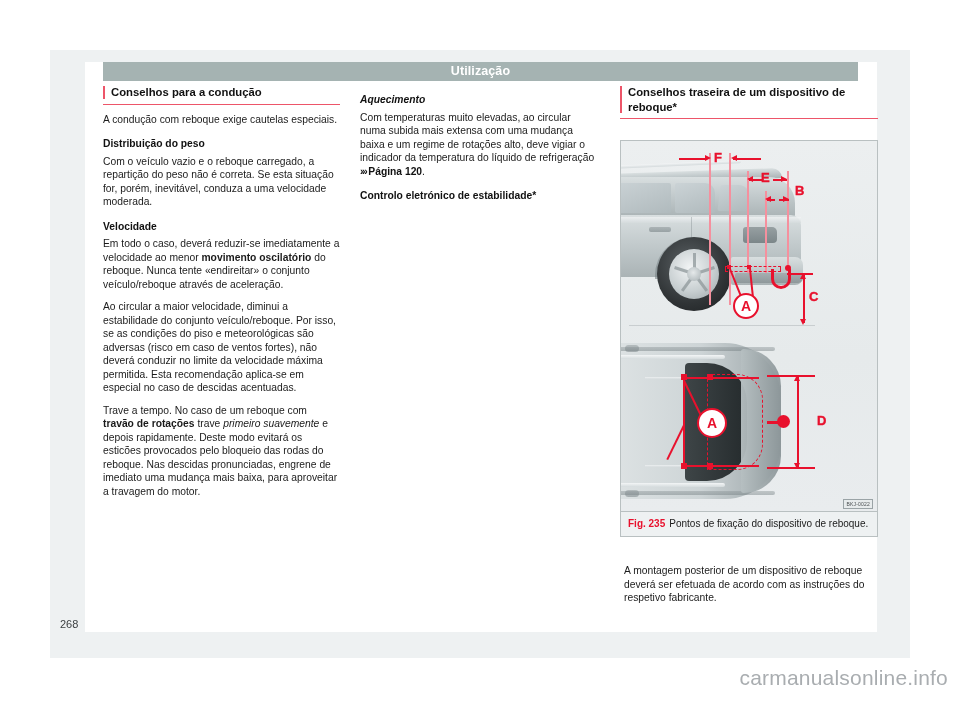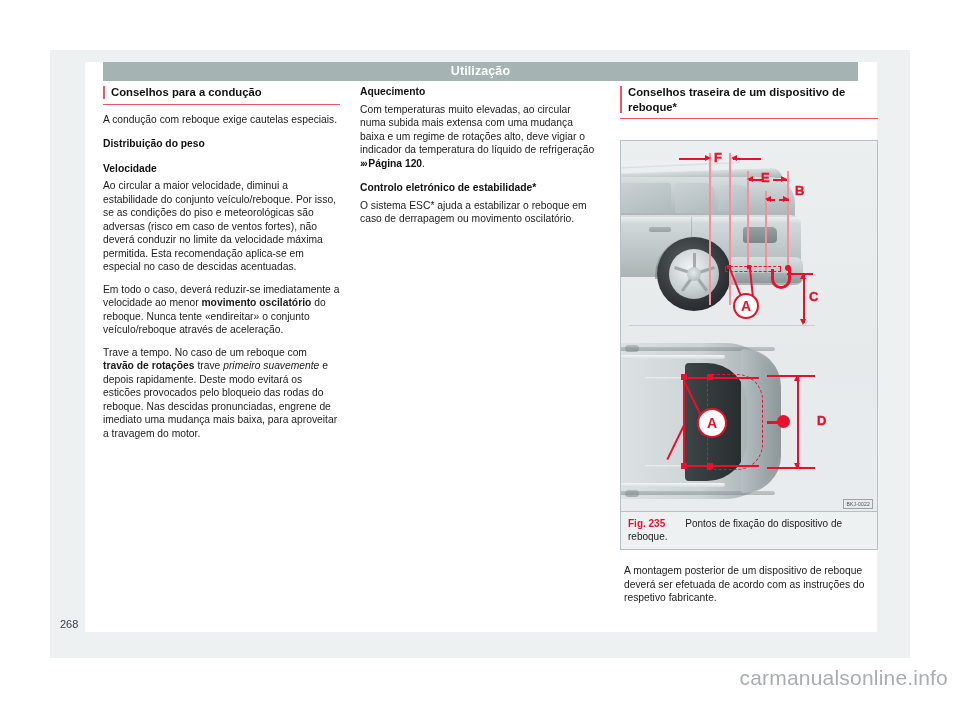--- a/index.html
+++ b/index.html
@@ -80,21 +80,21 @@
     background: #ed5569;
   }
 
   .sub-head {
     font-size: 10.3px;
     font-weight: bold;
     color: #111111;
     margin: 11px 0 4px 0;
     line-height: 13.5px;
   }
-  .sub-head.first { margin-top: 0; }
+  .sub-head.first { margin-top: 8px; font-style: italic; }
 
   p.body {
     margin: 0 0 9px 0;
     text-align: left;
   }
   p.body.tight { margin-bottom: 0; }
 
   b.s { font-weight: bold; }
   i.s { font-style: italic; }
 
@@ -232,21 +232,21 @@
     border-top: none;
     background: #eef1f2;
     padding: 5px 7px 6px 7px;
     font-size: 10px;
     line-height: 13px;
     color: #1b1b1b;
   }
   #fig-num {
     color: #e8112d;
     font-weight: bold;
-    margin-right: 20px;
+    margin-right: 4px;
   }
 
   #after-fig {
     position: absolute;
     left: 620px; top: 560px;
     width: 258px;
     font-size: 10.3px;
     line-height: 13.5px;
     color: #1b1b1b;
   }
@@ -285,36 +285,36 @@
     <div id="header-title">Utilização</div>
   </div>
 
   <div class="col" id="col1">
 
     <div class="sec-head">Conselhos para a condução</div>
 
     <p class="body">A condução com reboque exige cautelas especiais.</p>
 
     <div class="sub-head">Distribuição do peso</div>
+    <p class="body">Com o veículo vazio e o reboque carregado, a repartição do peso não é correta. Se esta situação for, porém, inevitável, conduza a uma velocidade moderada.</p>
 
     <div class="sub-head">Velocidade</div>
+    <p class="body"><span>Em todo o caso, deverá reduzir-se imediatamente a velocidade ao menor </span><b class="s">movimento oscilatório</b><span> do reboque. Nunca tente «endireitar» o conjunto veículo/reboque através de aceleração.</span></p>
+
     <p class="body">Ao circular a maior velocidade, diminui a estabilidade do conjunto veículo/reboque. Por isso, se as condições do piso e meteorológicas são adversas (risco em caso de ventos fortes), não deverá conduzir no limite da velocidade máxima permitida. Esta recomendação aplica-se em especial no caso de descidas acentuadas.</p>
-
-    <p class="body"><span>Em todo o caso, deverá reduzir-se imediatamente a velocidade ao menor </span><b class="s">movimento oscilatório</b><span> do reboque. Nunca tente «endireitar» o conjunto veículo/reboque através de aceleração.</span></p>
 
     <p class="body tight"><span>Trave a tempo. No caso de um reboque com </span><b class="s">travão de rotações</b><span> trave </span><i class="s">primeiro suavemente</i><span> e depois rapidamente. Deste modo evitará os esticões provocados pelo bloqueio das rodas do reboque. Nas descidas pronunciadas, engrene de imediato uma mudança mais baixa, para aproveitar a travagem do motor.</span></p>
   </div>
 
   <div class="col" id="col2">
 
     <div class="sub-head first">Aquecimento</div>
     <p class="body"><span>Com temperaturas muito elevadas, ao circular numa subida mais extensa com uma mudança baixa e um regime de rotações alto, deve vigiar o indicador da temperatura do líquido de refrigeração </span><span class="xref"><span class="chev">›››</span><span>Página 120</span></span><span>.</span></p>
 
     <div class="sub-head">Controlo eletrónico de estabilidade*</div>
-    <p class="body">O sistema ESC* ajuda a estabilizar o reboque em caso de derrapagem ou movimento oscilatório.</p>
   </div>
 
   <div class="col" id="col3">
     <div class="sec-head">Conselhos traseira de um dispositivo de reboque*</div>
   </div>
 
   <div id="figure-box">
     <div id="fig-img">
 
       <div class="sheen" style="left:-10px; top:22px; width:130px; height:3px; border-radius:2px; transform:rotate(-2.5deg);"></div>

